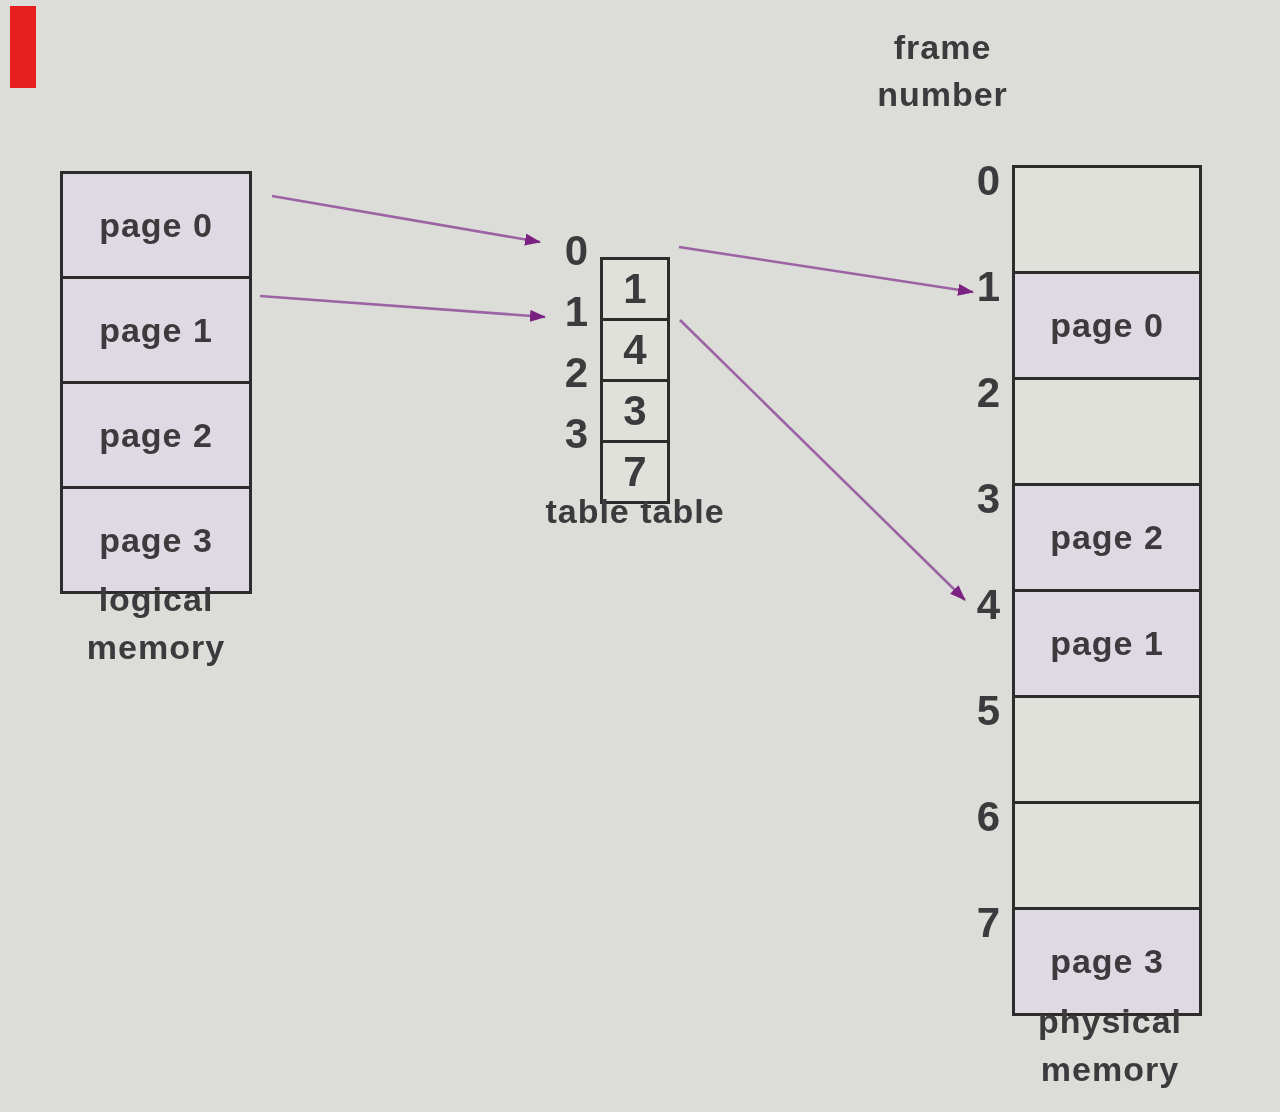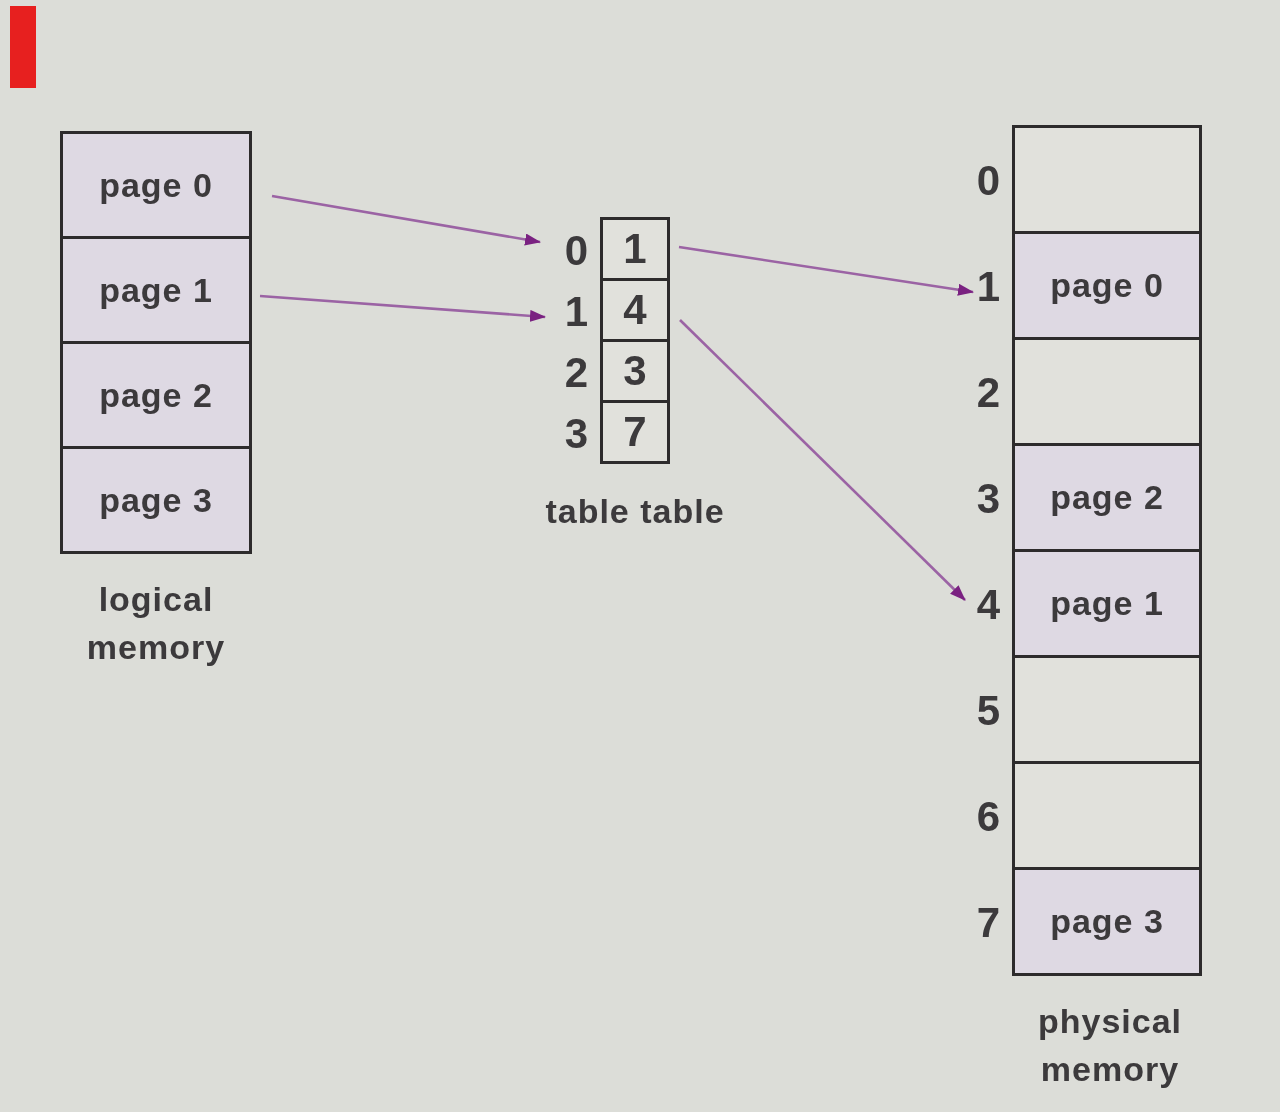--- a/index.html
+++ b/index.html
@@ -29,20 +29,21 @@
   .red-marker{
     position:absolute;
     left:10px; top:6px;
     width:26px; height:82px;
     background:var(--red_marker);
   }
   .memcol{
     position:absolute;
     border:3px solid var(--box_border);
     background:var(--background);
+    margin-top:40px;
   }
   .memcol .cell{
     display:flex;
     align-items:center;
     justify-content:center;
     border-bottom:3px solid var(--box_border);
     font-size:34px;
     letter-spacing:1px;
   }
   .memcol .cell:last-child{border-bottom:none;}
@@ -114,20 +115,24 @@
   </div>
 
   <div class="memcol pagetable">
     <div class="cell">1</div>
     <div class="cell">4</div>
     <div class="cell">3</div>
     <div class="cell">7</div>
   </div>
   <div class="diagram-label" style="left:540px; top:487px; width:190px;">table table</div>
 
+  <div class="diagram-label" style="left:850px; top:24px; width:185px; line-height:47px;">
+    <div>frame</div>
+    <div>number</div>
+  </div>
 
   <div class="digit-col pm-number-col">
     <div class="digit">0</div>
     <div class="digit">1</div>
     <div class="digit">2</div>
     <div class="digit">3</div>
     <div class="digit">4</div>
     <div class="digit">5</div>
     <div class="digit">6</div>
     <div class="digit">7</div>

